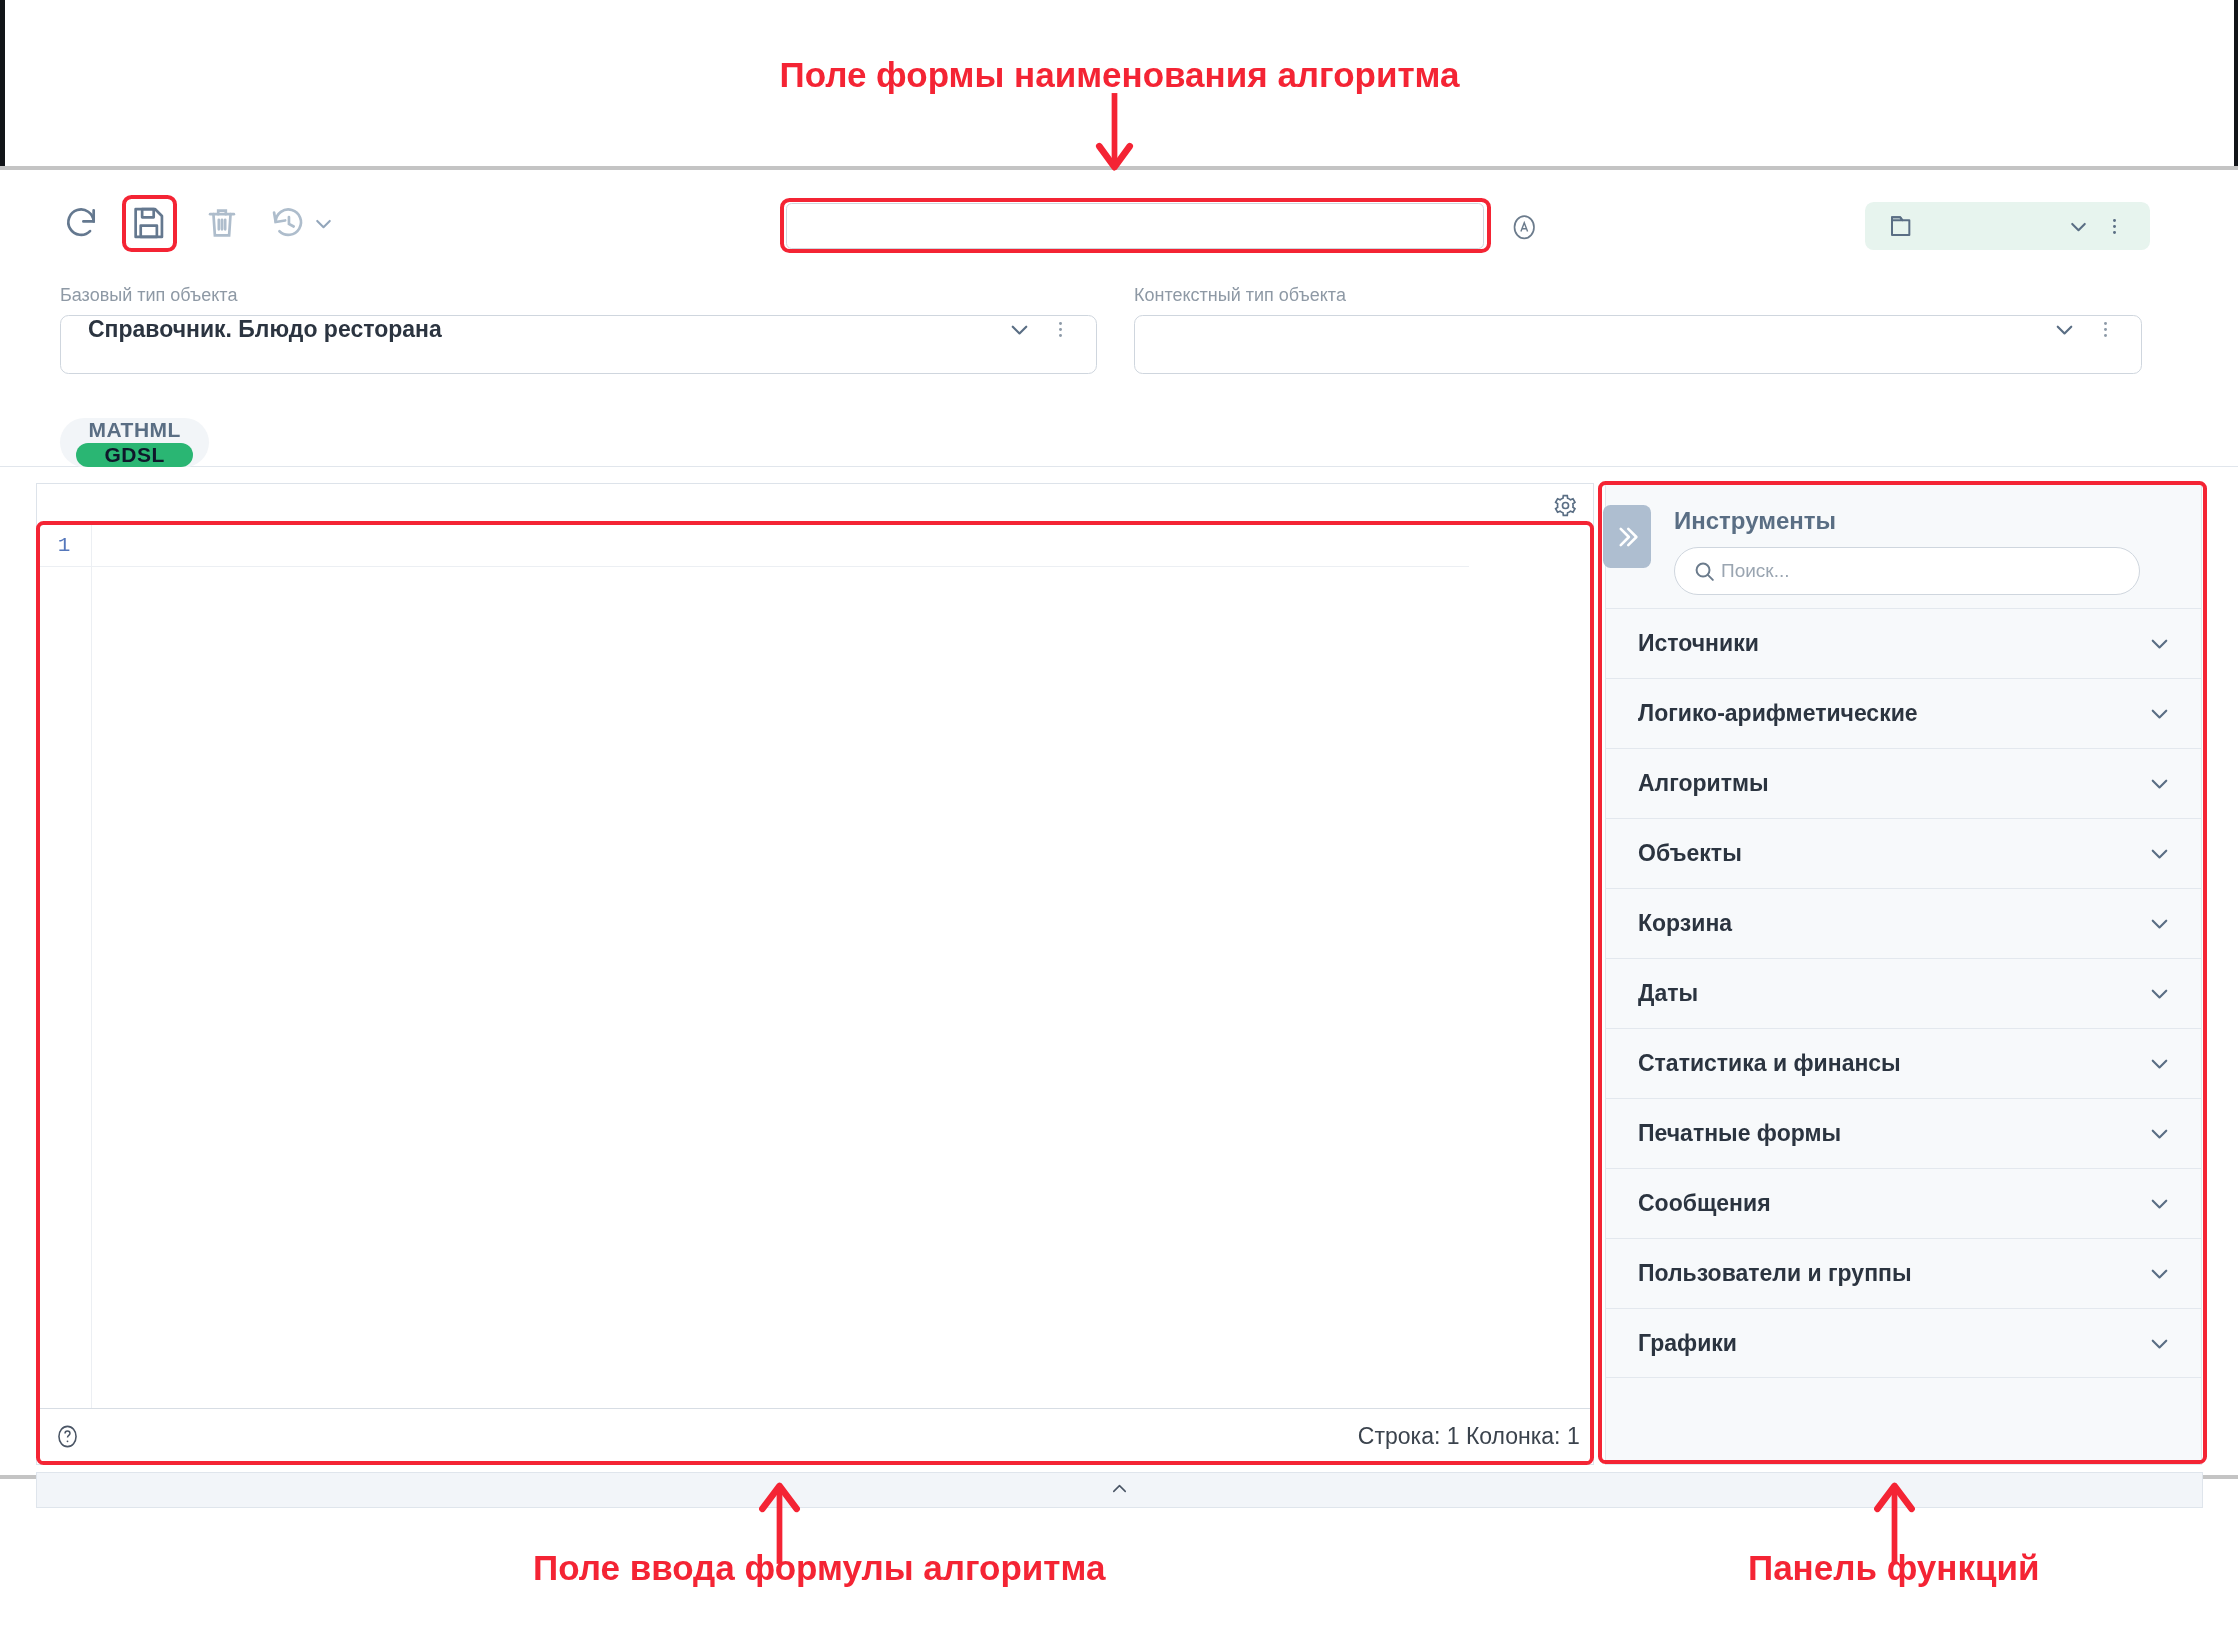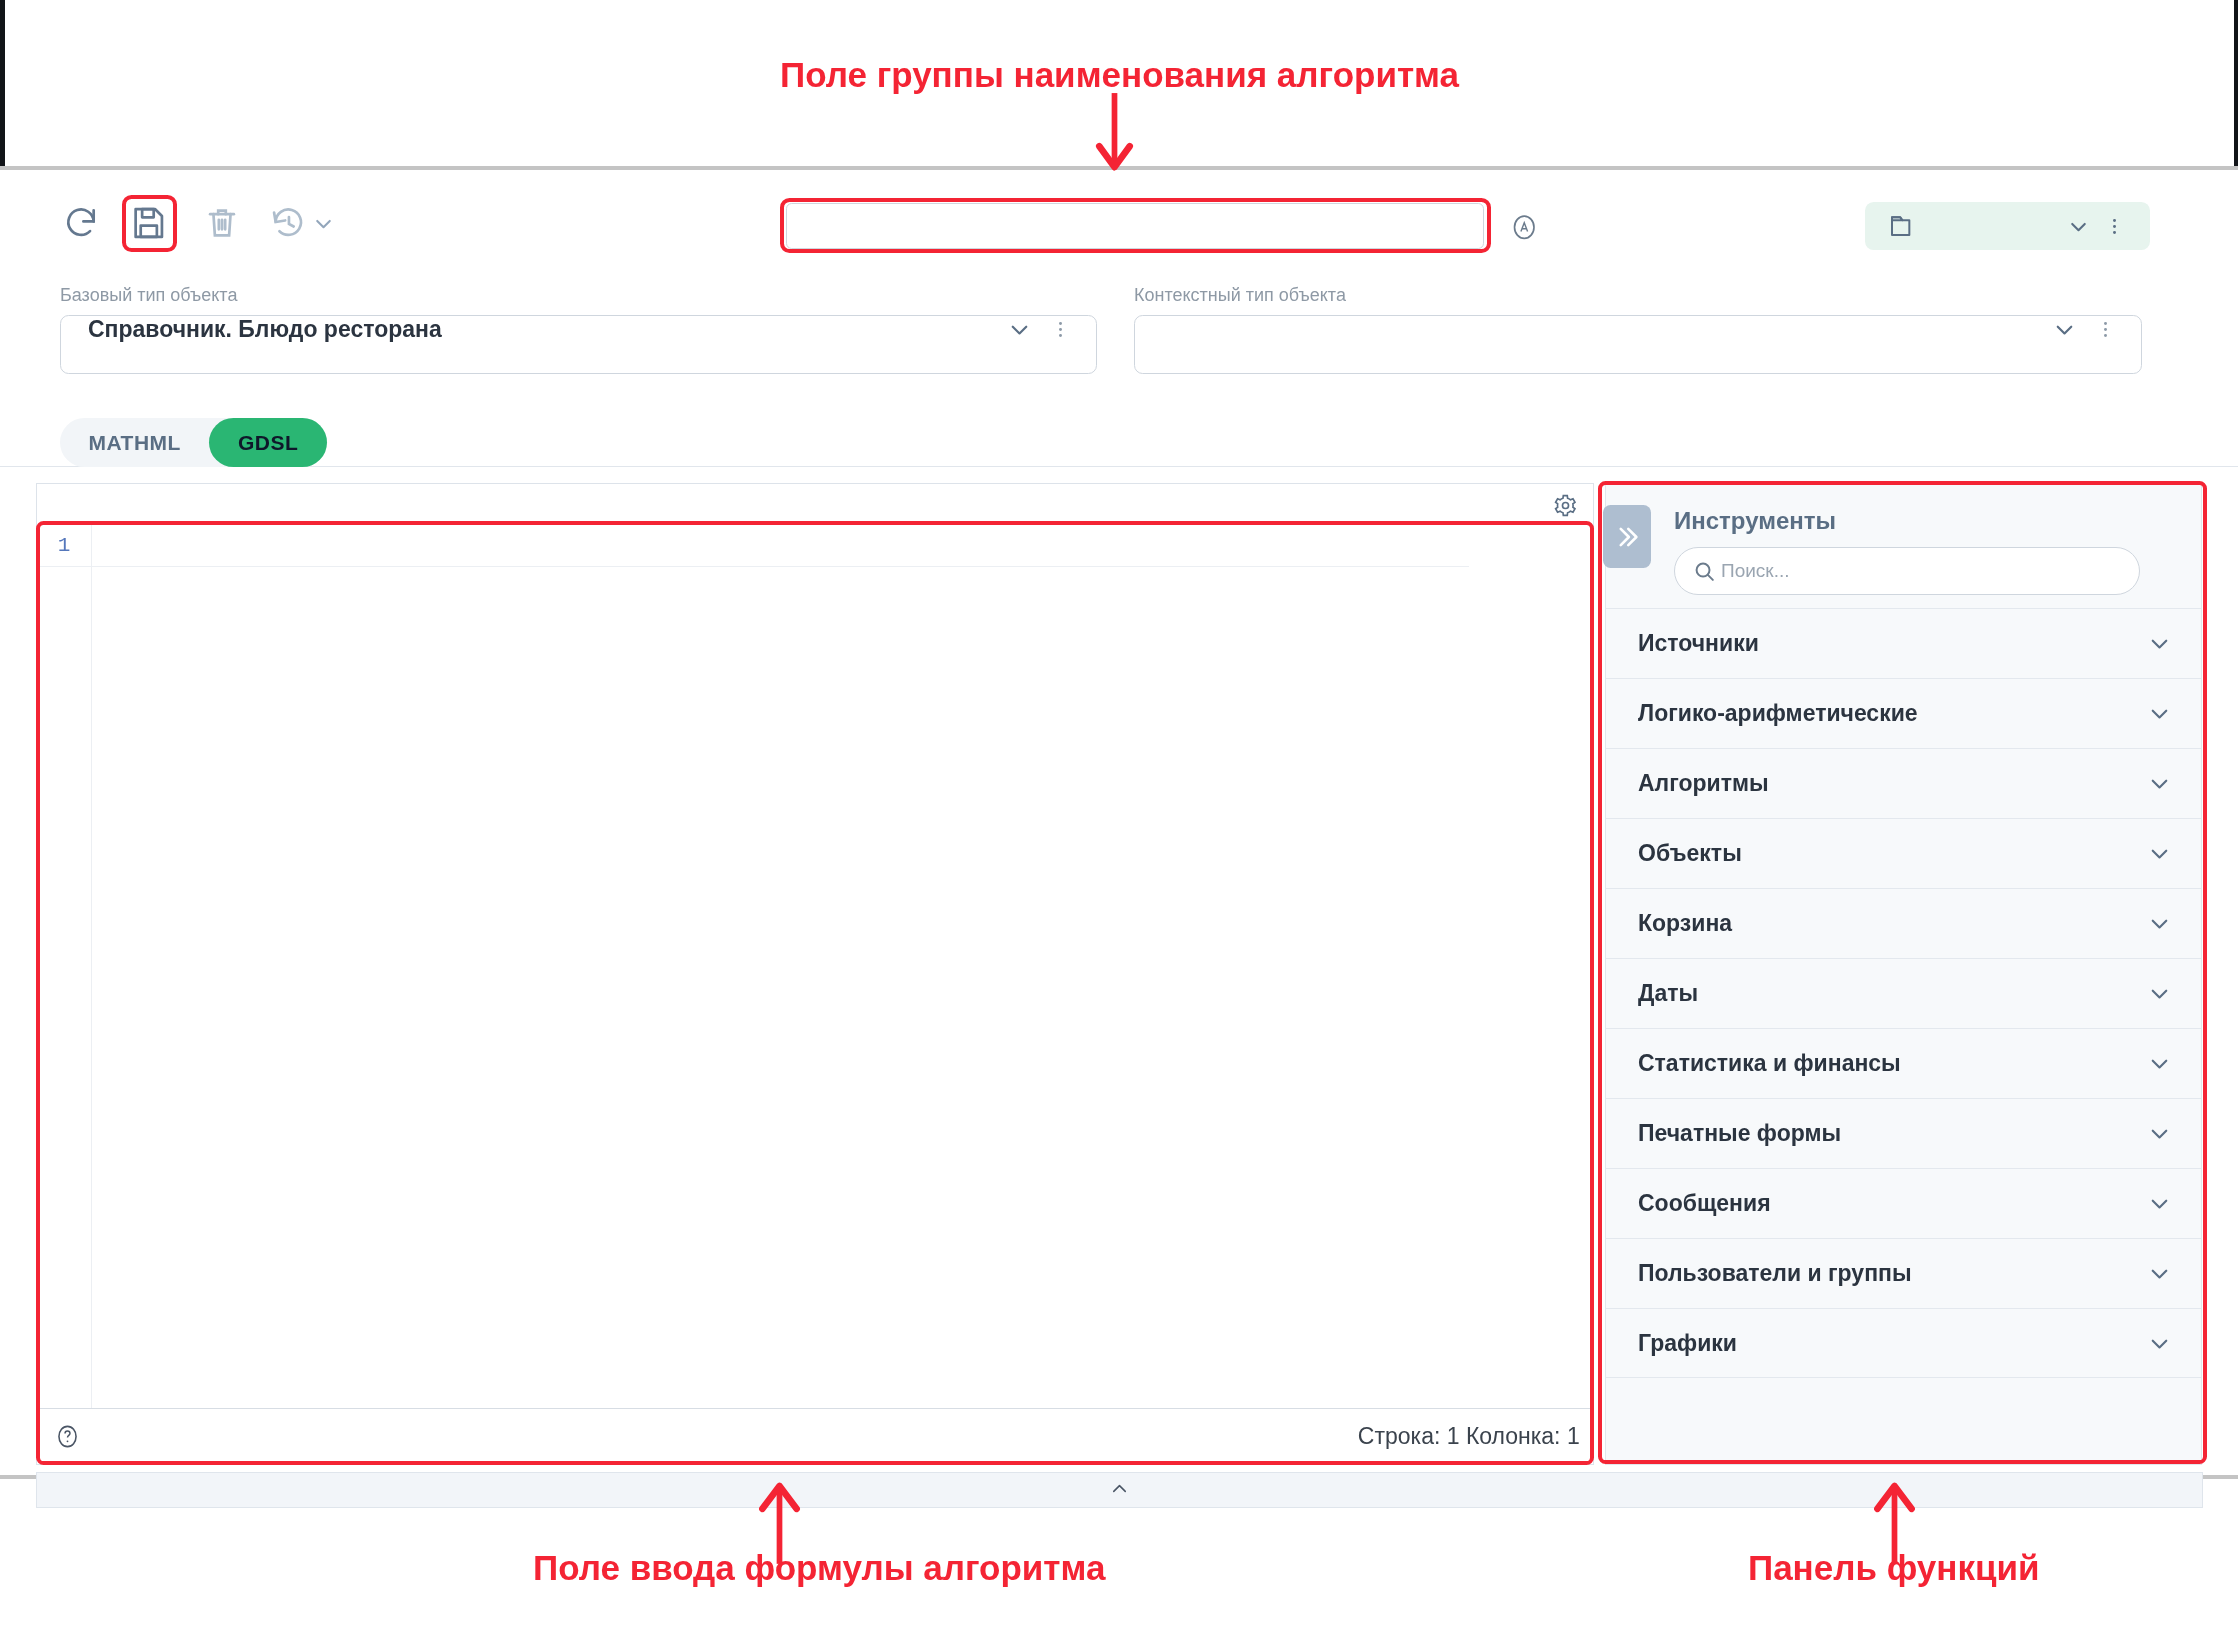--- a/index.html
+++ b/index.html
@@ -186,20 +186,21 @@
   }
   #tab-group {
     position: absolute;
     left: 60px; top: 418px;
     height: 49px;
     background: #f2f5f8;
     border-radius: 25px;
     display: flex;
     align-items: center;
     padding: 0;
+    flex-direction: column;
   }
   .tab {
     height: 49px;
     padding: 0 28.5px;
     border-radius: 25px;
     display: flex;
     align-items: center;
     font-size: 21px;
     font-weight: 700;
     letter-spacing: 0.5px;
@@ -648,21 +649,21 @@
 </div>
 
 <div id="bottom-strip">
   <span>
     <svg width="23" height="23" viewBox="0 0 24 24" fill="none" stroke="currentColor" stroke-width="1.6" stroke-linecap="round" stroke-linejoin="round">
       <polyline points="6 15 12 9 18 15"></polyline>
     </svg>
   </span>
 </div>
 
-<div class="annotation-text anno-top">Поле группы наименования алгоритма</div>
+<div class="annotation-text anno-top">Поле формы наименования алгоритма</div>
 <div class="annotation-text anno-bottom-left">Поле ввода формулы алгоритма</div>
 <div class="annotation-text anno-bottom-right">Панель функций</div>
 
 <svg class="arrow" style="left:1086px; top:91px; width:57px; height:82px;" viewBox="0 0 60 86" width="57" height="82">
   <line x1="30" y1="2" x2="30" y2="76" stroke="#f42434" stroke-width="6"></line>
   <polyline points="14,58 30,80 46,58" fill="none" stroke="#f42434" stroke-width="7" stroke-linecap="round" stroke-linejoin="round"></polyline>
 </svg>
 
 <svg class="arrow" style="left:751px; top:1480px; width:57px; height:86px;" viewBox="0 0 60 90" width="57" height="86">
   <line x1="30" y1="88" x2="30" y2="10" stroke="#f42434" stroke-width="6"></line>

